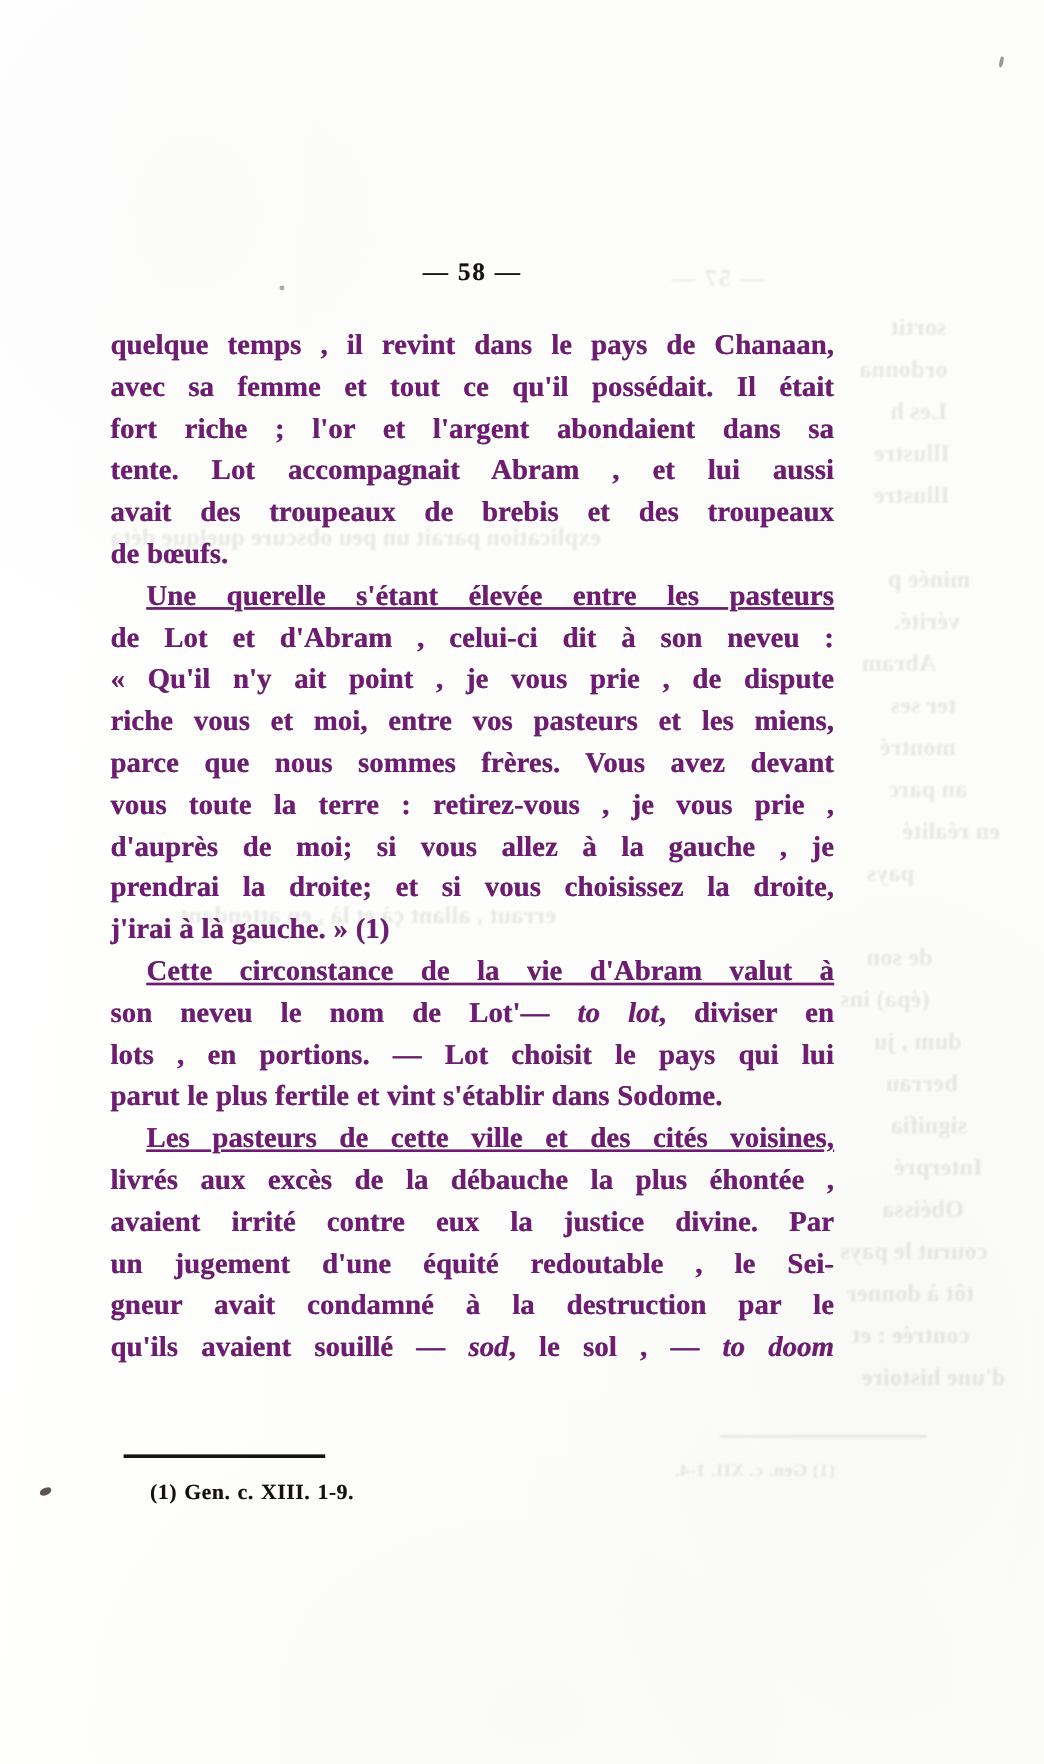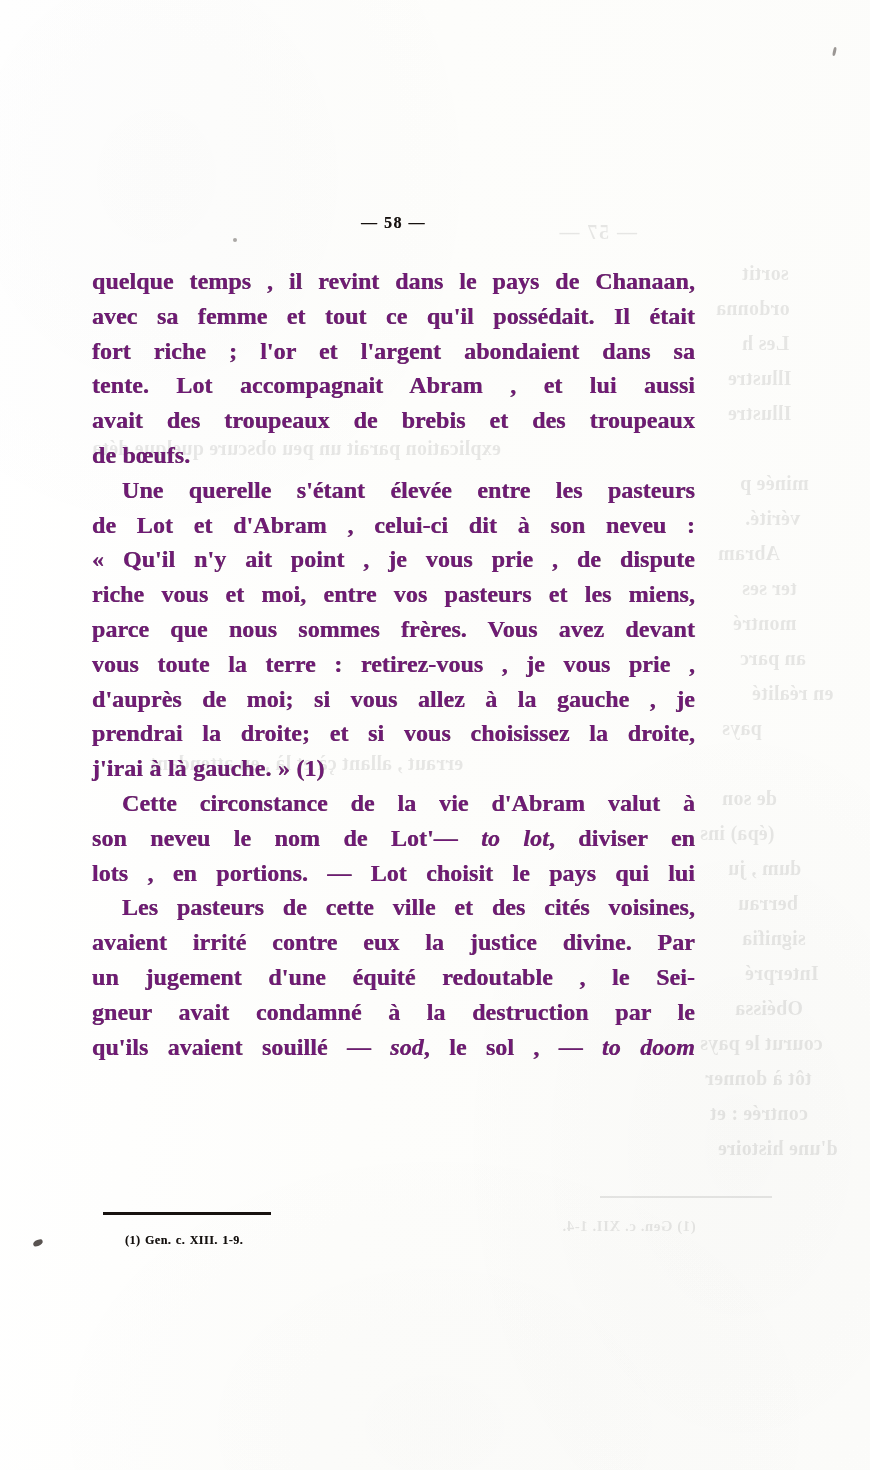--- a/index.html
+++ b/index.html
@@ -53,21 +53,21 @@
   #page-content {
     position: absolute;
     left: 92px;
     top: 214px;
     width: 603px;
   }
 
   #page-number {
     text-align: center;
     font-weight: 700;
-    font-size: 16px;
+    font-size: 21px;
     letter-spacing: 1.5px;
     color: #16110f;
     margin: 0 0 32px 0;
     text-shadow: 0.35px 0 0 rgba(20,14,12,0.55);
   }
 
   .para {
     margin: 0;
     font-size: 24px;
     line-height: 34.8px;
@@ -82,21 +82,21 @@
   .para + .para { margin-top: 0; }
   .para i { font-weight: 700; }
 
   
   .para .line {
     display: block;
     text-align: justify;
     text-align-last: justify;
     text-indent: 0;
   }
-  .para .line.first { text-indent: 30px; }
+  .para .line.first { text-indent: 30px; text-decoration: underline; }
   .para .line.last {
     text-align: center;
     text-align-last: left;
   }
 
   
   #footnote-block {
     position: absolute;
     left: 103px;
     top: 1212px;
@@ -104,21 +104,21 @@
   }
   #footnote-rule {
     width: 168px;
     height: 3px;
     background: #17120f;
     margin: 0 0 18px 0;
   }
   #footnote-text {
     margin: 0;
     padding-left: 22px;
-    font-size: 12px;
+    font-size: 18px;
     font-weight: 700;
     color: #14100e;
     letter-spacing: 0.5px;
     word-spacing: 1px;
     text-shadow: 0.3px 0 0 rgba(18,13,11,0.5);
   }
 
   
   #margin-speck {
     position: absolute;
@@ -214,24 +214,26 @@
     <span class="line">vous toute la terre : retirez-vous , je vous prie ,</span>
     <span class="line">d'auprès de moi; si vous allez à la gauche , je</span>
     <span class="line">prendrai la droite; et si vous choisissez la droite,</span>
     <span class="line last">j'irai à là gauche. » (1)</span>
   </p>
 
   <p class="para">
     <span class="line first">Cette circonstance de la vie d'Abram valut à</span>
     <span class="line">son neveu le nom de Lot'— <i>to lot</i>, diviser en</span>
     <span class="line">lots , en portions. — Lot choisit le pays qui lui</span>
+    <span class="line last">parut le plus fertile et vint s'établir dans Sodome.</span>
   </p>
 
   <p class="para">
     <span class="line first">Les pasteurs de cette ville et des cités voisines,</span>
+    <span class="line">livrés aux excès de la débauche la plus éhontée ,</span>
     <span class="line">avaient irrité contre eux la justice divine. Par</span>
     <span class="line">un jugement d'une équité redoutable , le Sei-</span>
     <span class="line">gneur avait condamné à la destruction par le</span>
     <span class="line">qu'ils avaient souillé — <i>sod</i>, le sol , — <i>to doom</i></span>
   </p>
 
 </div>
 
 <div id="footnote-block">
   <div id="footnote-rule"></div>

